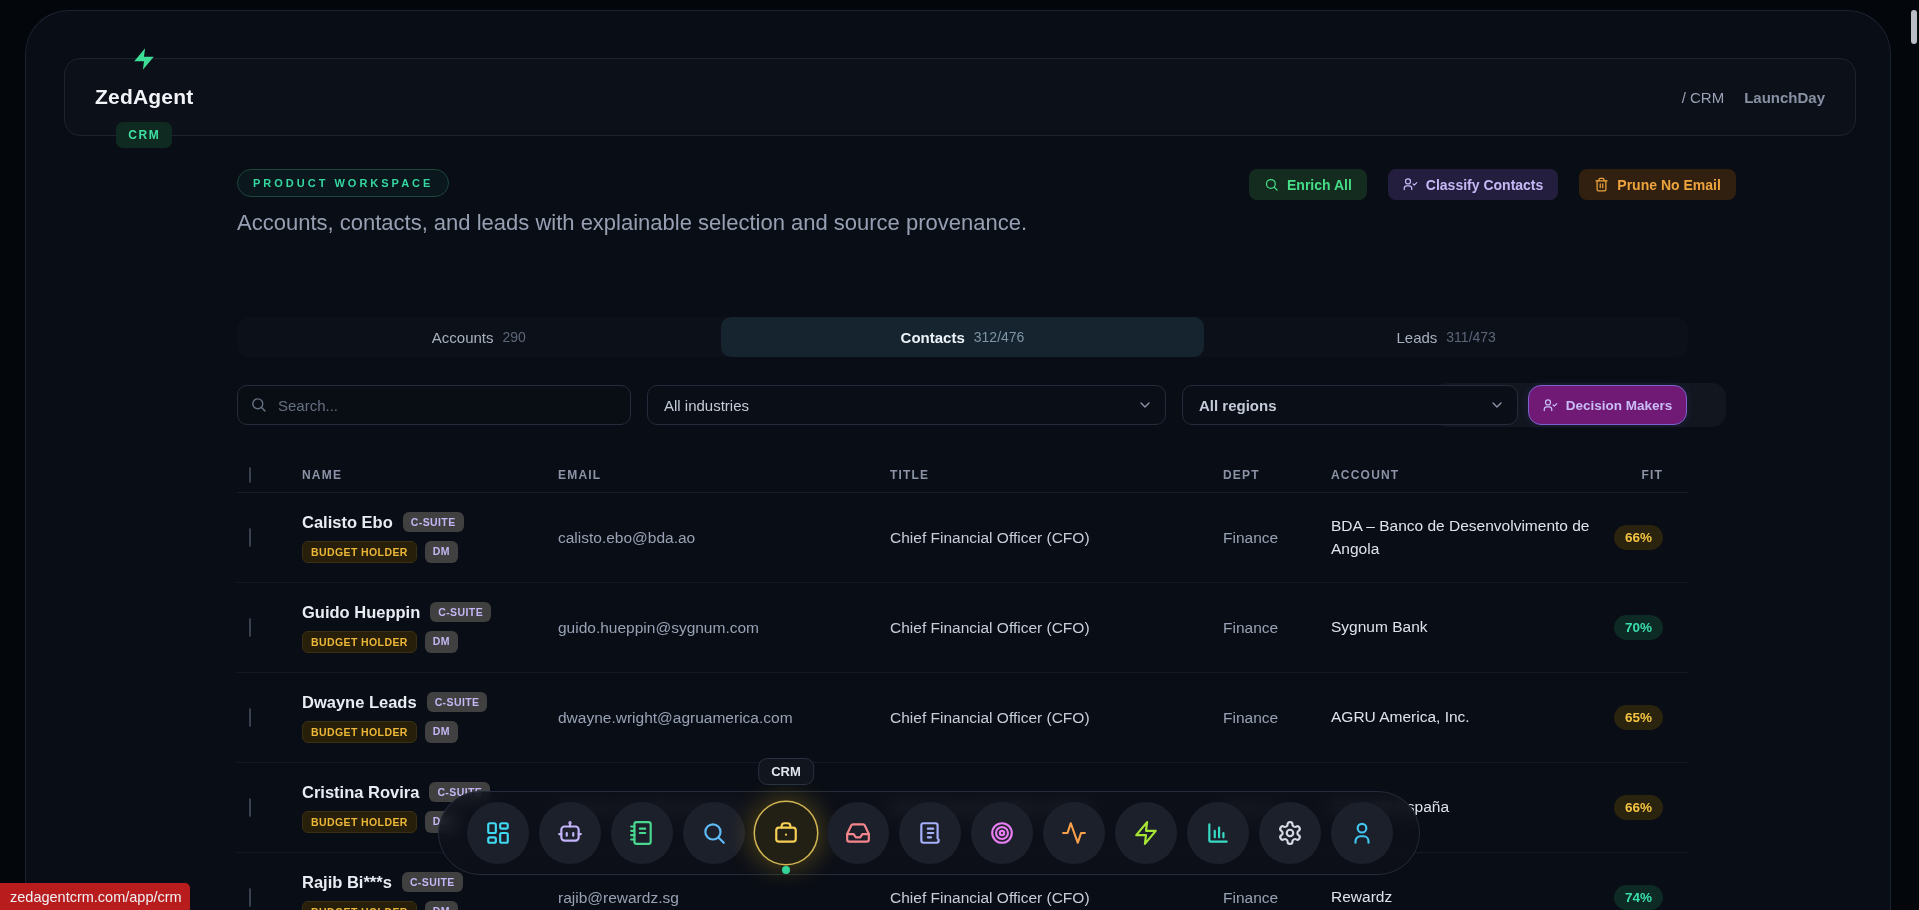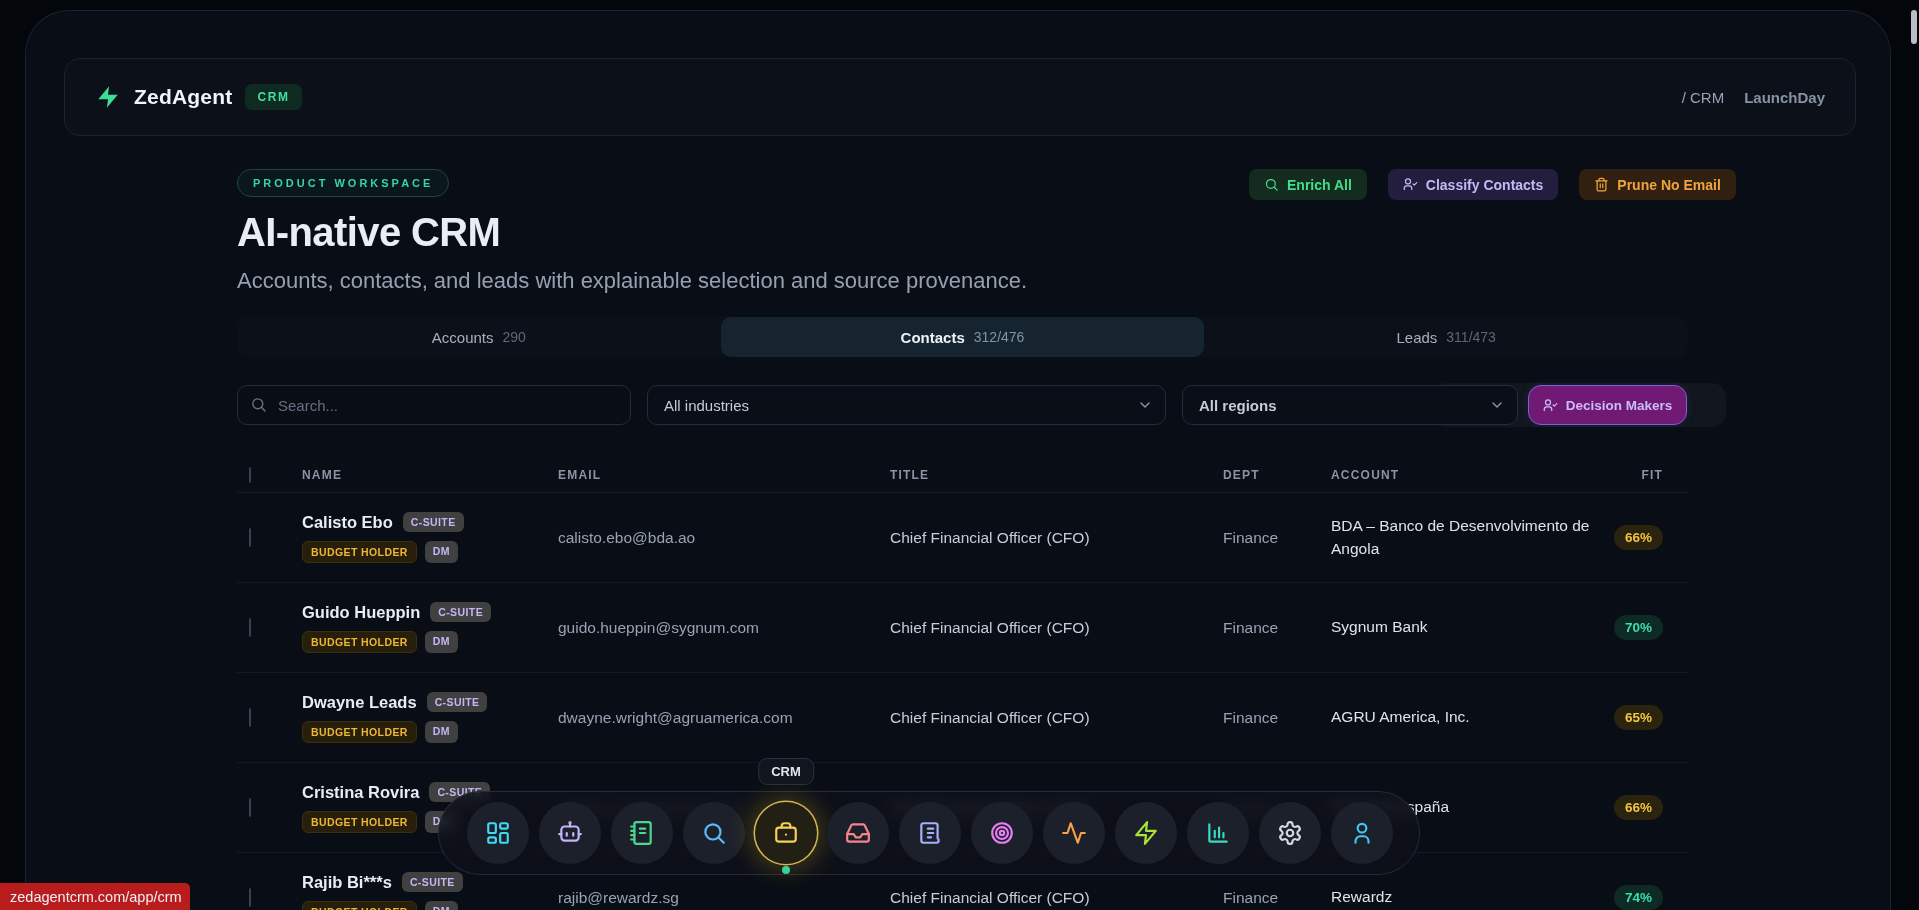--- a/index.html
+++ b/index.html
@@ -16,21 +16,21 @@
     border:1px solid #1b2230; border-bottom:none;
     border-radius:44px 44px 0 0;
     overflow:hidden;
   }
   
   .header-card {
     position:absolute; left:38px; top:47px; width:1792px; height:78px;
     background:#0c1019; border:1px solid #1d2431; border-radius:16px;
     display:flex; align-items:center; padding:0 30px;
   }
-  .brand { display:flex; align-items:center; gap:13px; }
+  .brand { display:flex; align-items:center; gap:13px;flex-direction:column; }
   .bolt { color:#3ddc97; width:26px; height:26px; }
   .bolt svg { width:26px; height:26px; display:block; }
   .brand-name { font-size:21px; font-weight:700; color:#f2f4f8; letter-spacing:.2px; }
   .brand-chip {
     background:#0f2b21; color:#3fe0a2; font-size:12px; font-weight:700;
     letter-spacing:1.6px; padding:6px 12px; border-radius:7px;
   }
   .breadcrumb { margin-left:auto; display:flex; gap:20px; font-size:15px; }
   .crumb-path { color:#99a2b5; }
   .crumb-current { color:#8791a4; font-weight:600; }
@@ -192,21 +192,20 @@
       <span class="brand-chip">CRM</span>
     </div>
     <div class="breadcrumb">
       <span class="crumb-path">/ CRM</span>
       <span class="crumb-current">LaunchDay</span>
     </div>
   </div>
 
   <div class="hero">
     <span class="workspace-badge">PRODUCT WORKSPACE</span>
-    <h1 class="page-title">AI-native CRM</h1>
     <p class="page-subtitle">Accounts, contacts, and leads with explainable selection and source provenance.</p>
   </div>
 
   <div class="actions">
     <button class="btn btn-green">
       <svg class="icon-stroke" viewBox="0 0 24 24">
           <circle cx="11" cy="11" r="7"></circle>
           <line x1="21" y1="21" x2="16.3" y2="16.3"></line>
         </svg>
       <span>Enrich All</span>

